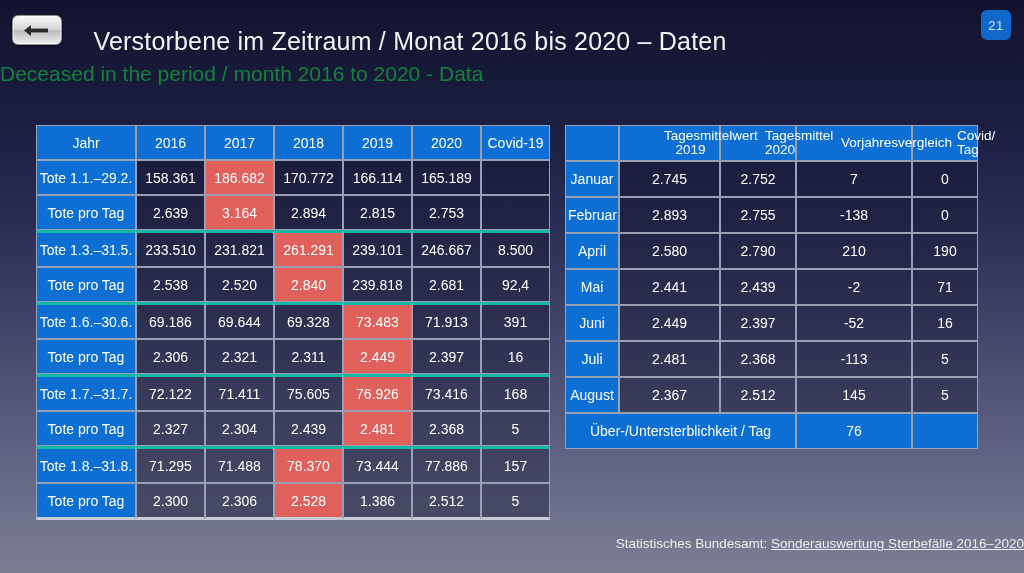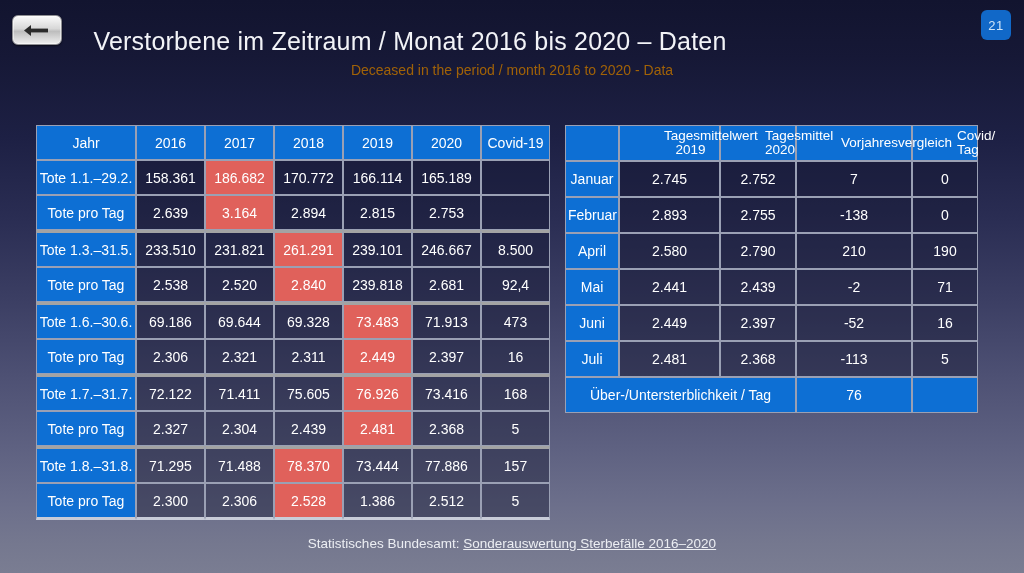--- a/index.html
+++ b/index.html
@@ -76,23 +76,22 @@
     font-size: 25px;
     font-weight: 400;
     letter-spacing: .2px;
     white-space: nowrap;
   }
   .subtitle {
     position: absolute;
     top: 62px;
     left: 0;
     width: 1024px;
-    text-align: center;
-    color: #a16207;
-    font-size: 14px;
+    color: #15803d;
+    font-size: 21px;
     font-weight: 400;
     white-space: nowrap;
   }
 
   
   table.grid {
     position: absolute;
     border-collapse: separate;
     border-spacing: 0;
     table-layout: fixed;
@@ -117,41 +116,41 @@
   td.rowlbl {
     background: #0d6fd4 !important;
     color: #ffffff;
     font-size: 13.5px;
   }
   td.red {
     background: #e0615b !important;
     border-color: #e8928d;
   }
   td.empty { }
-  tr.group-top > td { border-top: 3px solid #a3a3a3; }
+  tr.group-top > td { border-top: 3px solid #14b8a6; }
   tr.group-bot > td { border-bottom: 3px solid #c8ccd8; }
   td.blue-wide {
     background: #0d6fd4 !important;
     font-size: 14px;
   }
 
   
   #left-table { left: 36px; top: 125px; width: 514px; }
 
   
   #right-table { left: 565px; top: 125px; width: 413px; }
   #right-table td { height: 34px; }
 
   
   .footer {
     position: absolute;
     left: 0;
     top: 536px;
     width: 1024px;
-    text-align: center;
+    text-align: right;
     color: #eceef3;
     font-size: 13.5px;
   }
   .footer .link { text-decoration: underline; }
 </style>
 </head>
 <body>
 
 <div class="slide">
 
@@ -225,21 +224,21 @@
           <td>2.681</td>
           <td>92,4</td>
         </tr>
         <tr class="group-top">
           <td class="rowlbl">Tote 1.6.–30.6.</td>
           <td>69.186</td>
           <td>69.644</td>
           <td>69.328</td>
           <td class="red">73.483</td>
           <td>71.913</td>
-          <td>473</td>
+          <td>391</td>
         </tr>
         <tr>
           <td class="rowlbl">Tote pro Tag</td>
           <td>2.306</td>
           <td>2.321</td>
           <td>2.311</td>
           <td class="red">2.449</td>
           <td>2.397</td>
           <td>16</td>
         </tr>
@@ -345,20 +344,27 @@
           <td>16</td>
         </tr>
         <tr>
           <td class="rowlbl">Juli</td>
           <td>2.481</td>
           <td>2.368</td>
           <td>-113</td>
           <td>5</td>
         </tr>
         <tr>
+          <td class="rowlbl">August</td>
+          <td>2.367</td>
+          <td>2.512</td>
+          <td>145</td>
+          <td>5</td>
+        </tr>
+        <tr>
           <td class="blue-wide" colspan="3">Über-/Untersterblichkeit / Tag</td>
           <td class="blue-wide">76</td>
           <td class="blue-wide">&nbsp;</td>
         </tr>
       </tbody>
   </table>
 
   <div class="footer">
     <span>Statistisches Bundesamt: </span><span class="link">Sonderauswertung Sterbefälle 2016–2020</span>
   </div>

